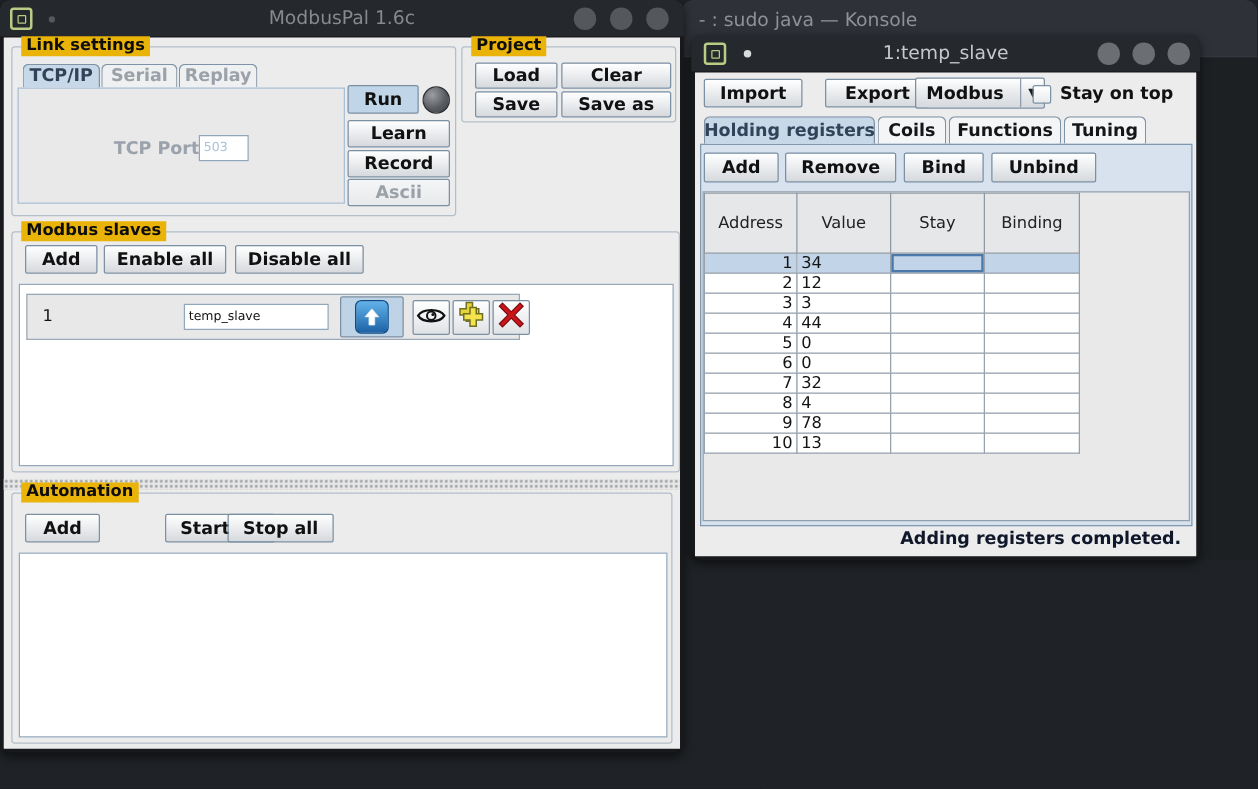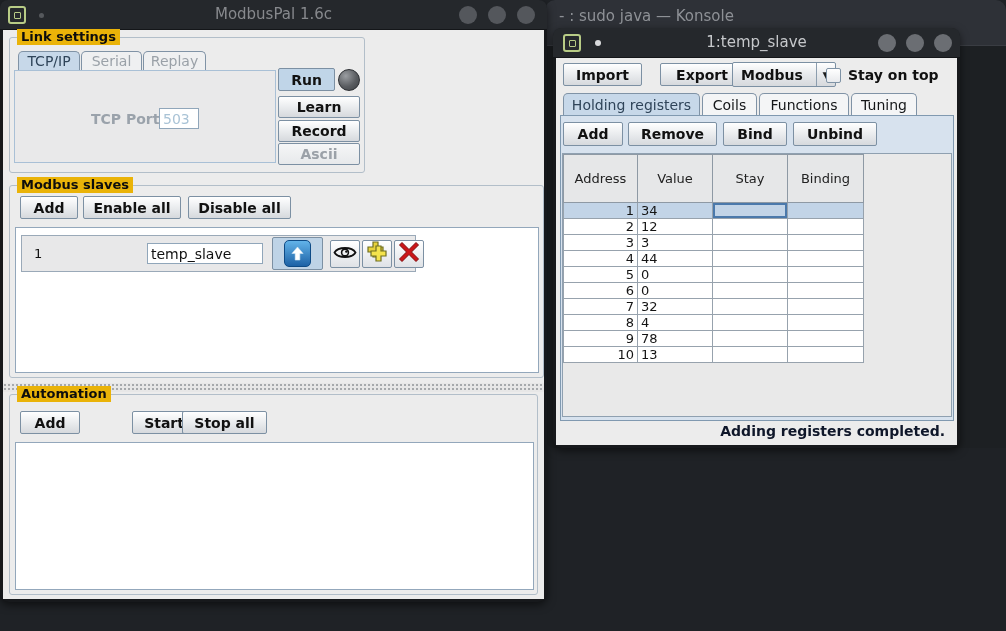--- a/index.html
+++ b/index.html
@@ -32,26 +32,26 @@
     font-weight:bold; font-size:14px; color:#111; font-family:inherit;
     display:flex; align-items:center; justify-content:center; padding:0; white-space:nowrap; }
   .jbtn.disabled { color:#9ba1a8; background:linear-gradient(#f5f6f7,#e7e9eb); }
   .jbtn.toggled { background:#c0d5e8; }
 
   .tpanel { position:absolute; border:1px solid #b2bec9; border-radius:3px; }
   .ptitle { position:absolute; top:-9px; left:7px; background:#eab308; padding:0 4px;
     font-weight:bold; font-size:13px; color:#0d0d0d; line-height:16px; white-space:nowrap; }
 
   .tab { position:absolute; border:1px solid #8093a6; border-bottom:none; border-radius:5px 5px 0 0;
-    font-weight:normal; font-size:14px; display:flex; align-items:center; justify-content:center; white-space:nowrap; }
+    font-weight:bold; font-size:14px; display:flex; align-items:center; justify-content:center; white-space:nowrap; }
   .tab.sel { background:#c7d8e9; color:#2f4459; z-index:2; }
   .tab.dim { background:#eff0f1; color:#9aa1a8; }
   .tab.lit { background:#f4f5f6; color:#141618; }
 
-  .field { position:absolute; border:1px solid #90a6ba; background:#fff; font-family:inherit; font-size:14px; padding:0 3px; }
+  .field { position:absolute; border:1px solid #90a6ba; background:#fff; font-family:inherit; font-size:10px; padding:0 3px; }
 
   .icbtn { position:absolute; border:1px solid #7c90a3; border-radius:2px;
     background:linear-gradient(#ffffff,#dfe2e6); display:flex; align-items:center; justify-content:center; }
   .icbtn.toggled { background:#bed3e6; }
 
   .divider { position:absolute; background-color:#e7e7e7;
     background-image:radial-gradient(#a6a9ac 1px, transparent 1.3px); background-size:4px 4px; }
 
   
   .scrollpane { position:absolute; background:#e9e9e9; border:1px solid #8fa0b0; overflow:hidden; }
@@ -109,20 +109,27 @@
         <span class="abs" style="left:76px;top:40px;font-weight:bold;font-size:14px;color:#9aa2ab;">TCP Port:</span>
         <input class="field" style="left: 144px; top: 37px; width: 40px; height: 21px; color: rgb(169, 195, 214);" value="503">
       </div>
       <button class="jbtn toggled" style="left:268px;top:30px;width:57px;height:23px;">Run</button>
       <span class="led" style="left:328px;top:31px;"></span>
       <button class="jbtn" style="left:268px;top:58px;width:82px;height:22px;">Learn</button>
       <button class="jbtn" style="left:268px;top:82px;width:82px;height:22px;">Record</button>
       <button class="jbtn disabled" style="left:268px;top:105px;width:82px;height:22px;">Ascii</button>
     </div>
 
+    <div class="tpanel" style="left:366px;top:7px;width:172px;height:61px;">
+      <span class="ptitle">Project</span>
+      <button class="jbtn" style="left:10px;top:12px;width:66px;height:21px;">Load</button>
+      <button class="jbtn" style="left:79px;top:12px;width:88px;height:21px;">Clear</button>
+      <button class="jbtn" style="left:10px;top:35px;width:66px;height:21px;">Save</button>
+      <button class="jbtn" style="left:79px;top:35px;width:88px;height:21px;">Save as</button>
+    </div>
 
 
     <div class="tpanel" style="left:6px;top:155px;width:535px;height:193px;">
       <span class="ptitle">Modbus slaves</span>
       <button class="jbtn" style="left:10px;top:10px;width:58px;height:23px;">Add</button>
       <button class="jbtn" style="left:73px;top:10px;width:98px;height:23px;">Enable all</button>
       <button class="jbtn" style="left:178px;top:10px;width:103px;height:23px;">Disable all</button>
       <div class="abs" style="left:5px;top:41px;width:524px;height:146px;background:#fff;border:1px solid #93a7bb;">
         <div class="abs" style="left:5px;top:7px;width:395px;height:37px;background:#e8e8e9;border:1px solid #9aa9b8;">
           <span class="abs" style="left:12px;top:10px;font-size:13px;color:#111;">1</span>

